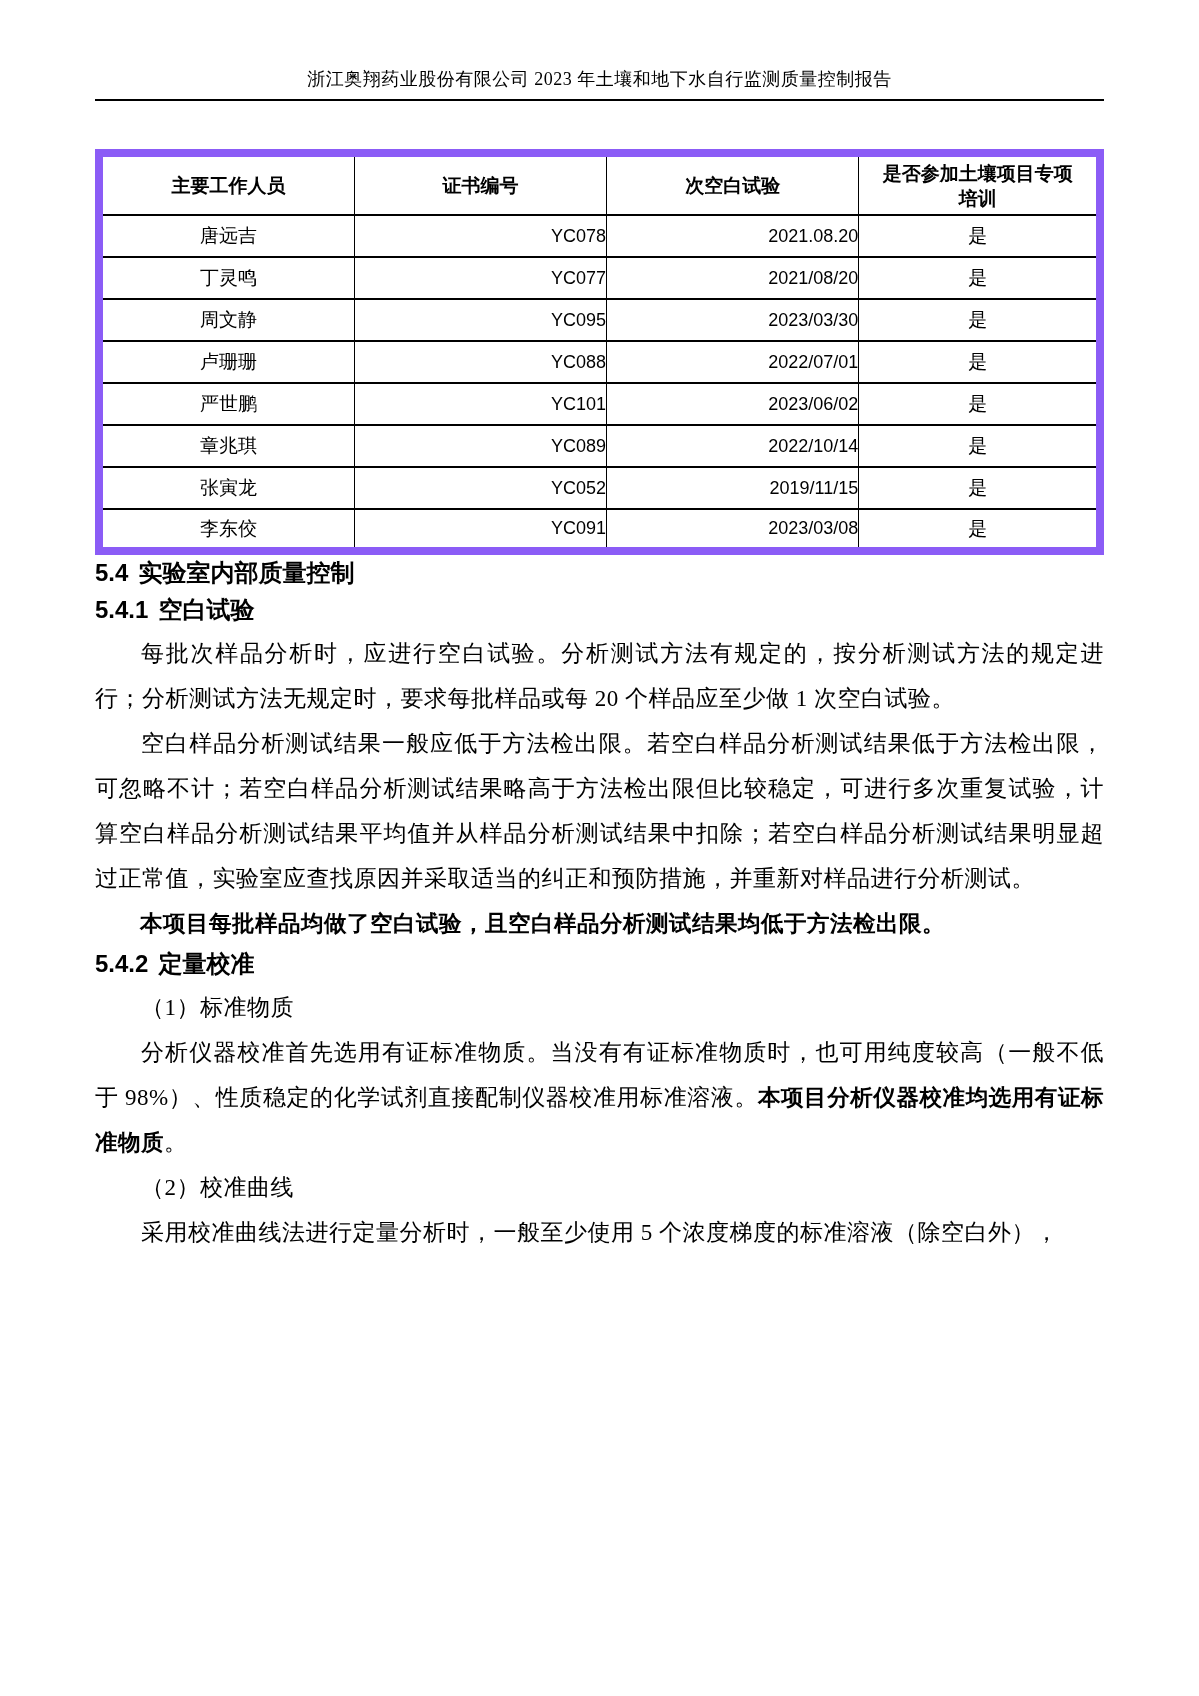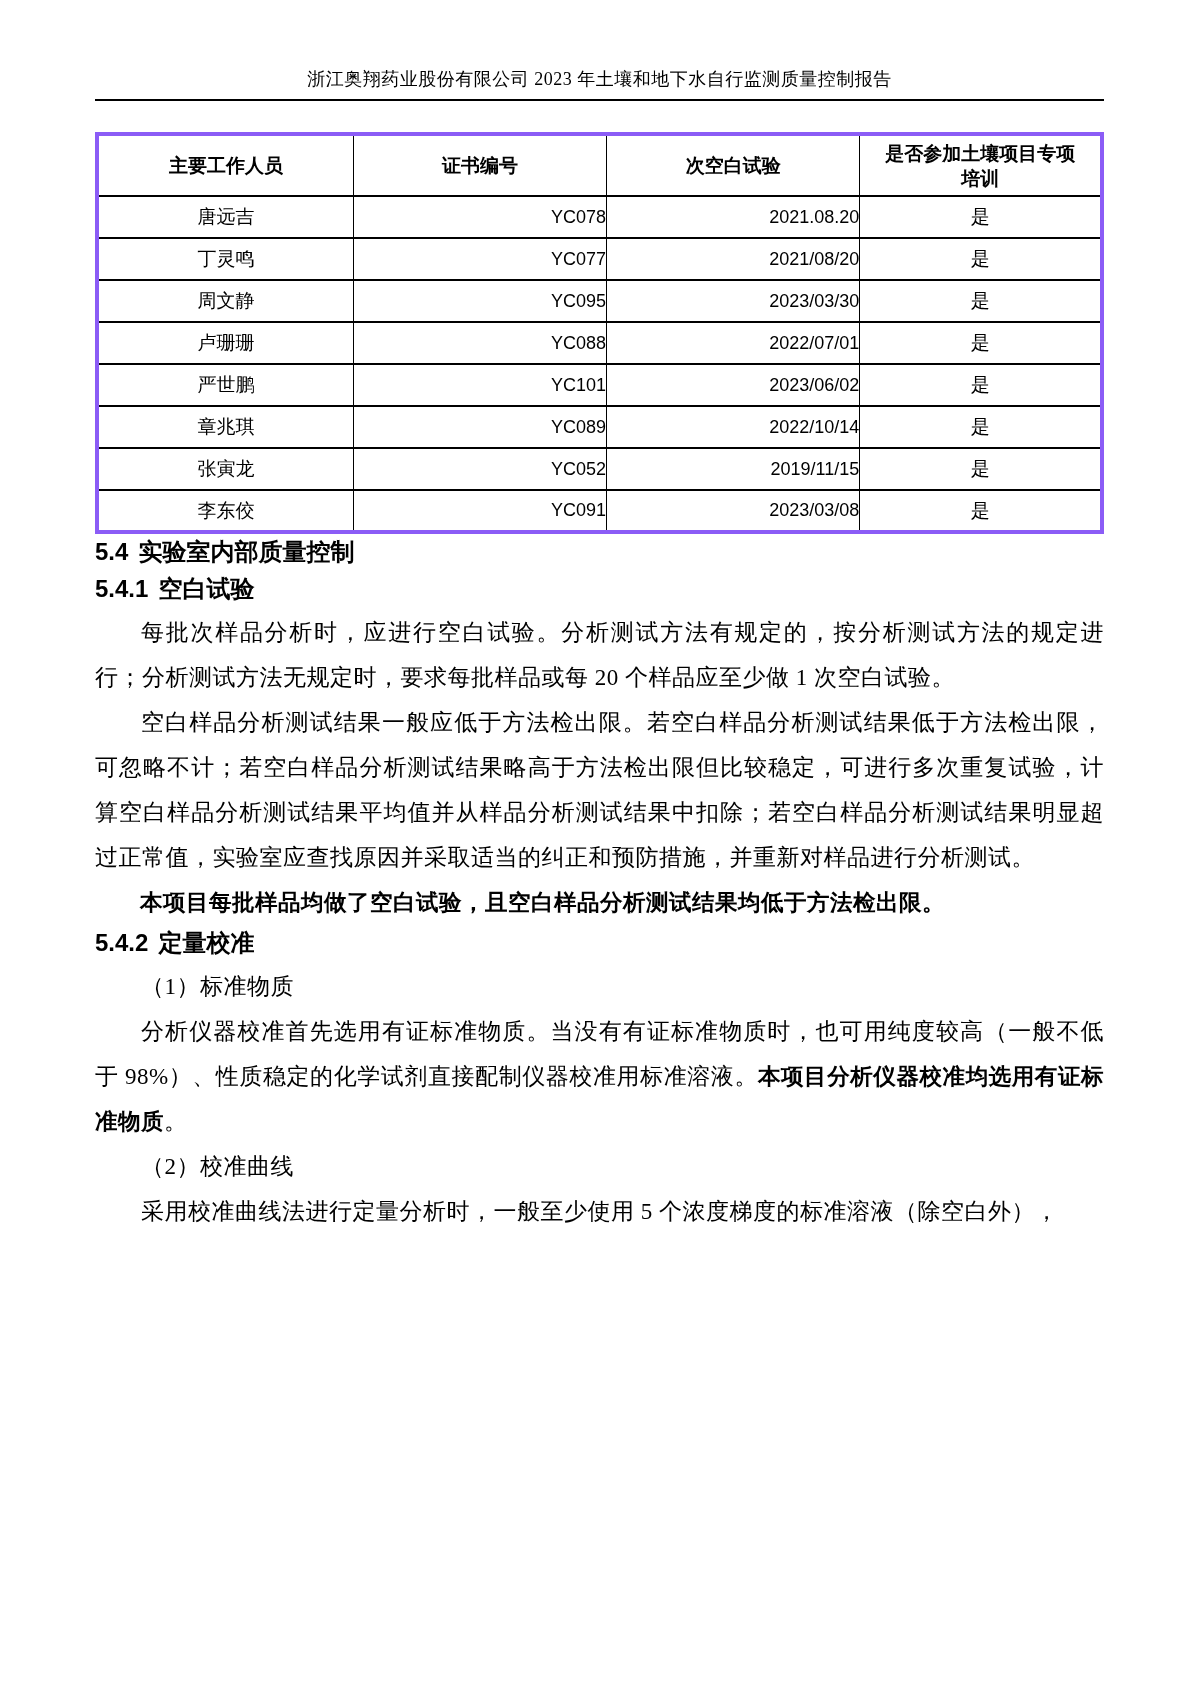--- a/index.html
+++ b/index.html
@@ -24,22 +24,22 @@
     text-align: center;
     font-size: 18px;
     line-height: 26px;
     letter-spacing: 0.5px;
   }
   
   table.staff-table {
     width: 100%;
     border-collapse: collapse;
     table-layout: fixed;
-    margin-top: 31px;
-    border: 4px solid #8b5cf6;
+    margin-top: 48px;
+    border: 8px solid #8b5cf6;
   }
   .staff-table col.c1 { width: 25.5%; }
   .staff-table col.c2 { width: 25.2%; }
   .staff-table col.c3 { width: 25.2%; }
   .staff-table col.c4 { width: 24.1%; }
   .staff-table th, .staff-table td {
     border-left: 1px solid #000;
     border-right: 1px solid #000;
     border-top: 2px solid #000;
     border-bottom: 2px solid #000;

